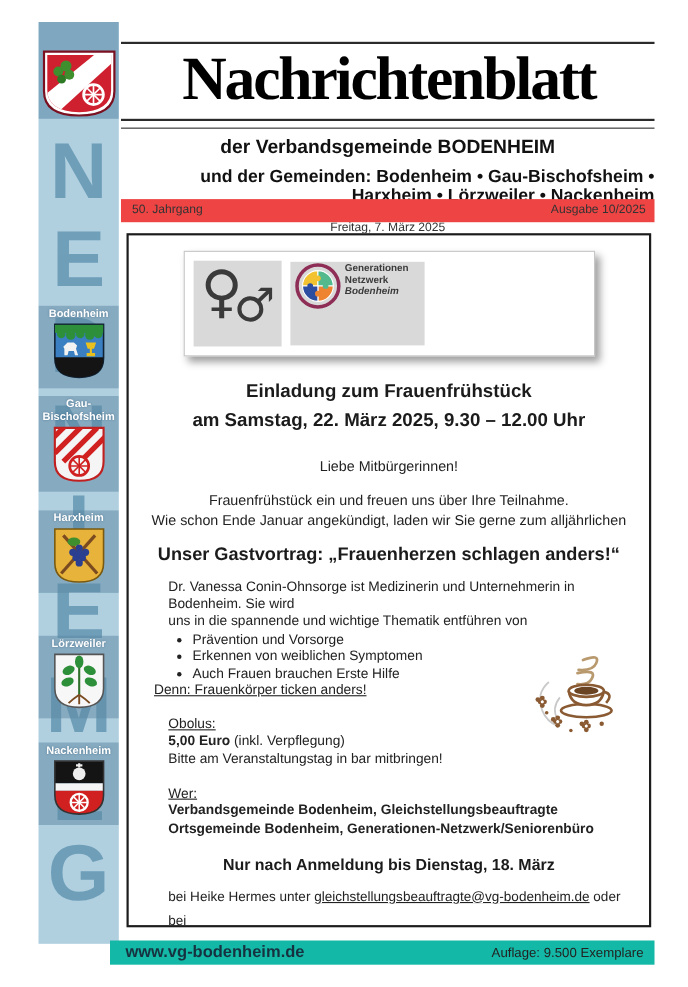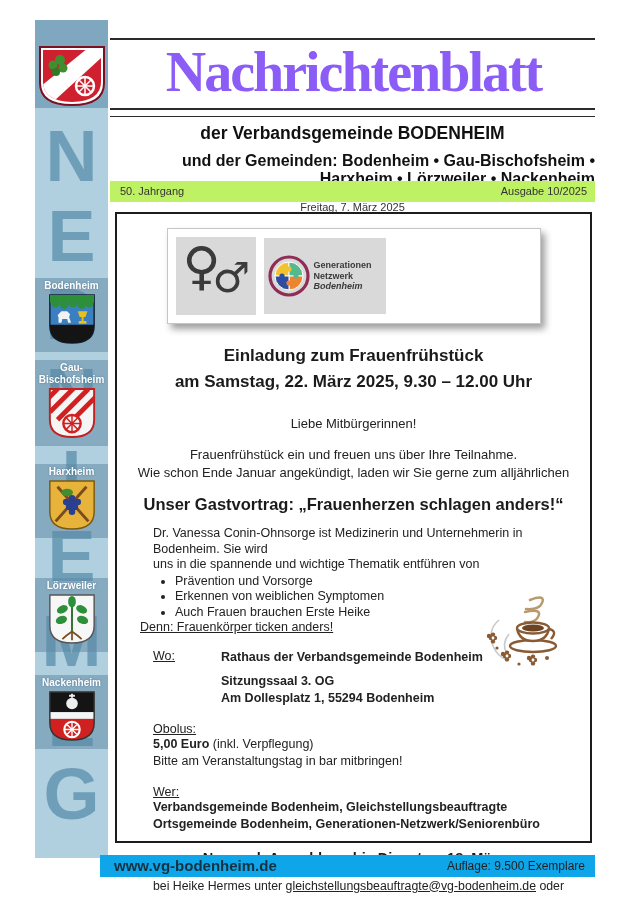--- a/index.html
+++ b/index.html
@@ -16,44 +16,44 @@
               font-family:"Liberation Sans",sans-serif;}
   .town{position:absolute;left:0;width:100%;z-index:2;text-align:center;
         background:rgba(92,135,164,.5);padding:2px 0 3px;}
   .town .tlabel{color:#fff;font-weight:bold;font-size:10px;line-height:12px;margin-bottom:1px;
                 text-shadow:0 0 2px rgba(0,40,70,.4);}
 
   
   .rule{position:absolute;left:110px;width:485px;background:#2b2b2b;}
   .mast-title{position:absolute;left:112px;top:41px;width:483px;text-align:center;
               font-family:"Liberation Serif",serif;font-weight:bold;font-size:56px;
-              line-height:62px;letter-spacing:-2px;color:#8b5cf6;}
+              line-height:62px;letter-spacing:-2px;color:#000000;}
   .mast-sub{position:absolute;left:110px;top:123px;width:485px;text-align:center;
             font-weight:bold;font-size:17.5px;color:#111;}
   .mast-gem{position:absolute;left:110px;top:152px;width:485px;text-align:right;
             font-weight:bold;font-size:16px;color:#111;}
-  .infobar{position:absolute;left:110px;top:181px;width:485px;height:21px;background:#bef264;
+  .infobar{position:absolute;left:110px;top:181px;width:485px;height:21px;background:#ef4444;
            font-size:11px;color:#333;}
   .infobar .ib-left{position:absolute;left:10px;top:4px;}
   .infobar .ib-center{position:absolute;left:50%;top:20px;transform:translateX(-50%);}
   .infobar .ib-right{position:absolute;right:8px;top:4px;}
 
   
   .frame{position:absolute;left:115px;top:212px;width:473px;height:627px;
          border:2px solid #1c1c1c;background:#fff;}
   .banner{width:356px;margin:14px auto 0;background:#fff;border:1px solid #c6c6c6;
           box-shadow:4px 5px 7px rgba(0,0,0,.38);padding:8px;display:flex;
           align-items:center;gap:8px;}
   .gender-box{width:80px;height:78px;background:#d9d9d9;position:relative;flex-shrink:0;}
   .gender-box .f{position:absolute;left:7px;top:2px;font-family:"DejaVu Sans",sans-serif;
                  font-size:52px;line-height:54px;font-weight:bold;color:#3a3a3a;}
   .gender-box .m{position:absolute;left:37px;top:18px;font-family:"DejaVu Sans",sans-serif;
                  font-size:42px;line-height:46px;font-weight:bold;color:#3a3a3a;}
   .banner-text{flex:1;text-align:center;font-weight:bold;font-size:17px;line-height:21px;color:#1b1b1b;}
-  .logo-box{width:122px;height:76px;background:#d9d9d9;display:flex;align-items:center;
+  .logo-box{width:122px;height:76px;background:#d9d9d9;display:flex;align-items:flex-start;
             gap:3px;padding:0 3px;flex-shrink:0;box-sizing:border-box;}
   .logo-text div{font-size:9px;line-height:10.5px;font-weight:bold;color:#3a3a3a;}
   .logo-text .it{font-style:italic;font-weight:bold;}
 
   .h1{margin:19px 8px 0;text-align:center;font-weight:bold;font-size:17px;line-height:26px;color:#1b1b1b;}
   .salutation{margin-top:21px;text-align:center;font-size:13px;}
   .intro{margin-top:15px;text-align:center;font-size:13px;line-height:18px;}
   .lecture{margin:13px 8px 0;text-align:center;font-weight:bold;font-size:16.5px;color:#1b1b1b;}
   .speaker{margin:12px 28px 0 36px;font-size:12.5px;line-height:15.5px;}
   ul.bullets{margin:1px 0 0 44px;padding-left:14px;font-size:12.5px;line-height:15.5px;}
@@ -63,21 +63,21 @@
   .drow .dlabel{width:68px;flex-shrink:0;text-decoration:underline;}
   .drow .dvalue{flex:1;}
   .bold{font-weight:bold;}
   .mt7{margin-top:7px;} .mt15{margin-top:15px;flex-direction:column;} .lh17{line-height:17px;}
   .reg-heading{margin-top:17px;text-align:center;font-weight:bold;font-size:14.5px;color:#1b1b1b;}
   .contacts{margin:9px 20px 0 36px;font-size:12.3px;line-height:22.5px;}
   .email{text-decoration:underline;}
   .coffee{position:absolute;left:358px;top:380px;}
 
   
-  .footer{position:absolute;left:100px;top:855px;width:495px;height:22px;background:#0ea5e9;}
+  .footer{position:absolute;left:100px;top:855px;width:495px;height:22px;background:#14b8a6;}
   .footer .furl{position:absolute;left:14px;top:2px;font-weight:bold;font-size:15px;color:#16313f;}
   .footer .fcirc{position:absolute;right:10px;top:4px;font-weight:normal;font-size:12px;color:#222;}
 </style>
 </head>
 <body>
 
 <div class="page">
 
   <div class="sidebar">
     <div class="topband"></div>
@@ -297,34 +297,26 @@
     <div class="lecture">Unser Gastvortrag: „Frauenherzen schlagen anders!“</div>
 
     <div class="speaker">
       <div>Dr. Vanessa Conin-Ohnsorge ist Medizinerin und Unternehmerin in Bodenheim. Sie wird</div>
       <div>uns in die spannende und wichtige Thematik entführen von</div>
     </div>
 
     <ul class="bullets">
       <li>Prävention und Vorsorge</li>
       <li>Erkennen von weiblichen Symptomen</li>
-      <li>Auch Frauen brauchen Erste Heike</li>
+      <li>Auch Frauen brauchen Erste Hilfe</li>
     </ul>
 
     <div class="denn">Denn: Frauenkörper ticken anders!</div>
 
     <div class="details">
-      <div class="drow">
-        <span class="dlabel">Wo:</span>
-        <span class="dvalue">
-          <div class="bold lh17">Rathaus der Verbandsgemeinde Bodenheim</div>
-          <div class="bold lh17 mt7">Sitzungssaal 3. OG</div>
-          <div class="bold lh17">Am Dollesplatz 1, 55294 Bodenheim</div>
-        </span>
-      </div>
       <div class="drow mt15">
         <span class="dlabel">Obolus:</span>
         <span class="dvalue">
           <div class="lh17"><span class="bold">5,00 Euro</span><span> (inkl. Verpflegung)</span></div>
           <div class="lh17">Bitte am Veranstaltungstag in bar mitbringen!</div>
         </span>
       </div>
       <div class="drow mt15">
         <span class="dlabel">Wer:</span>
         <span class="dvalue">

